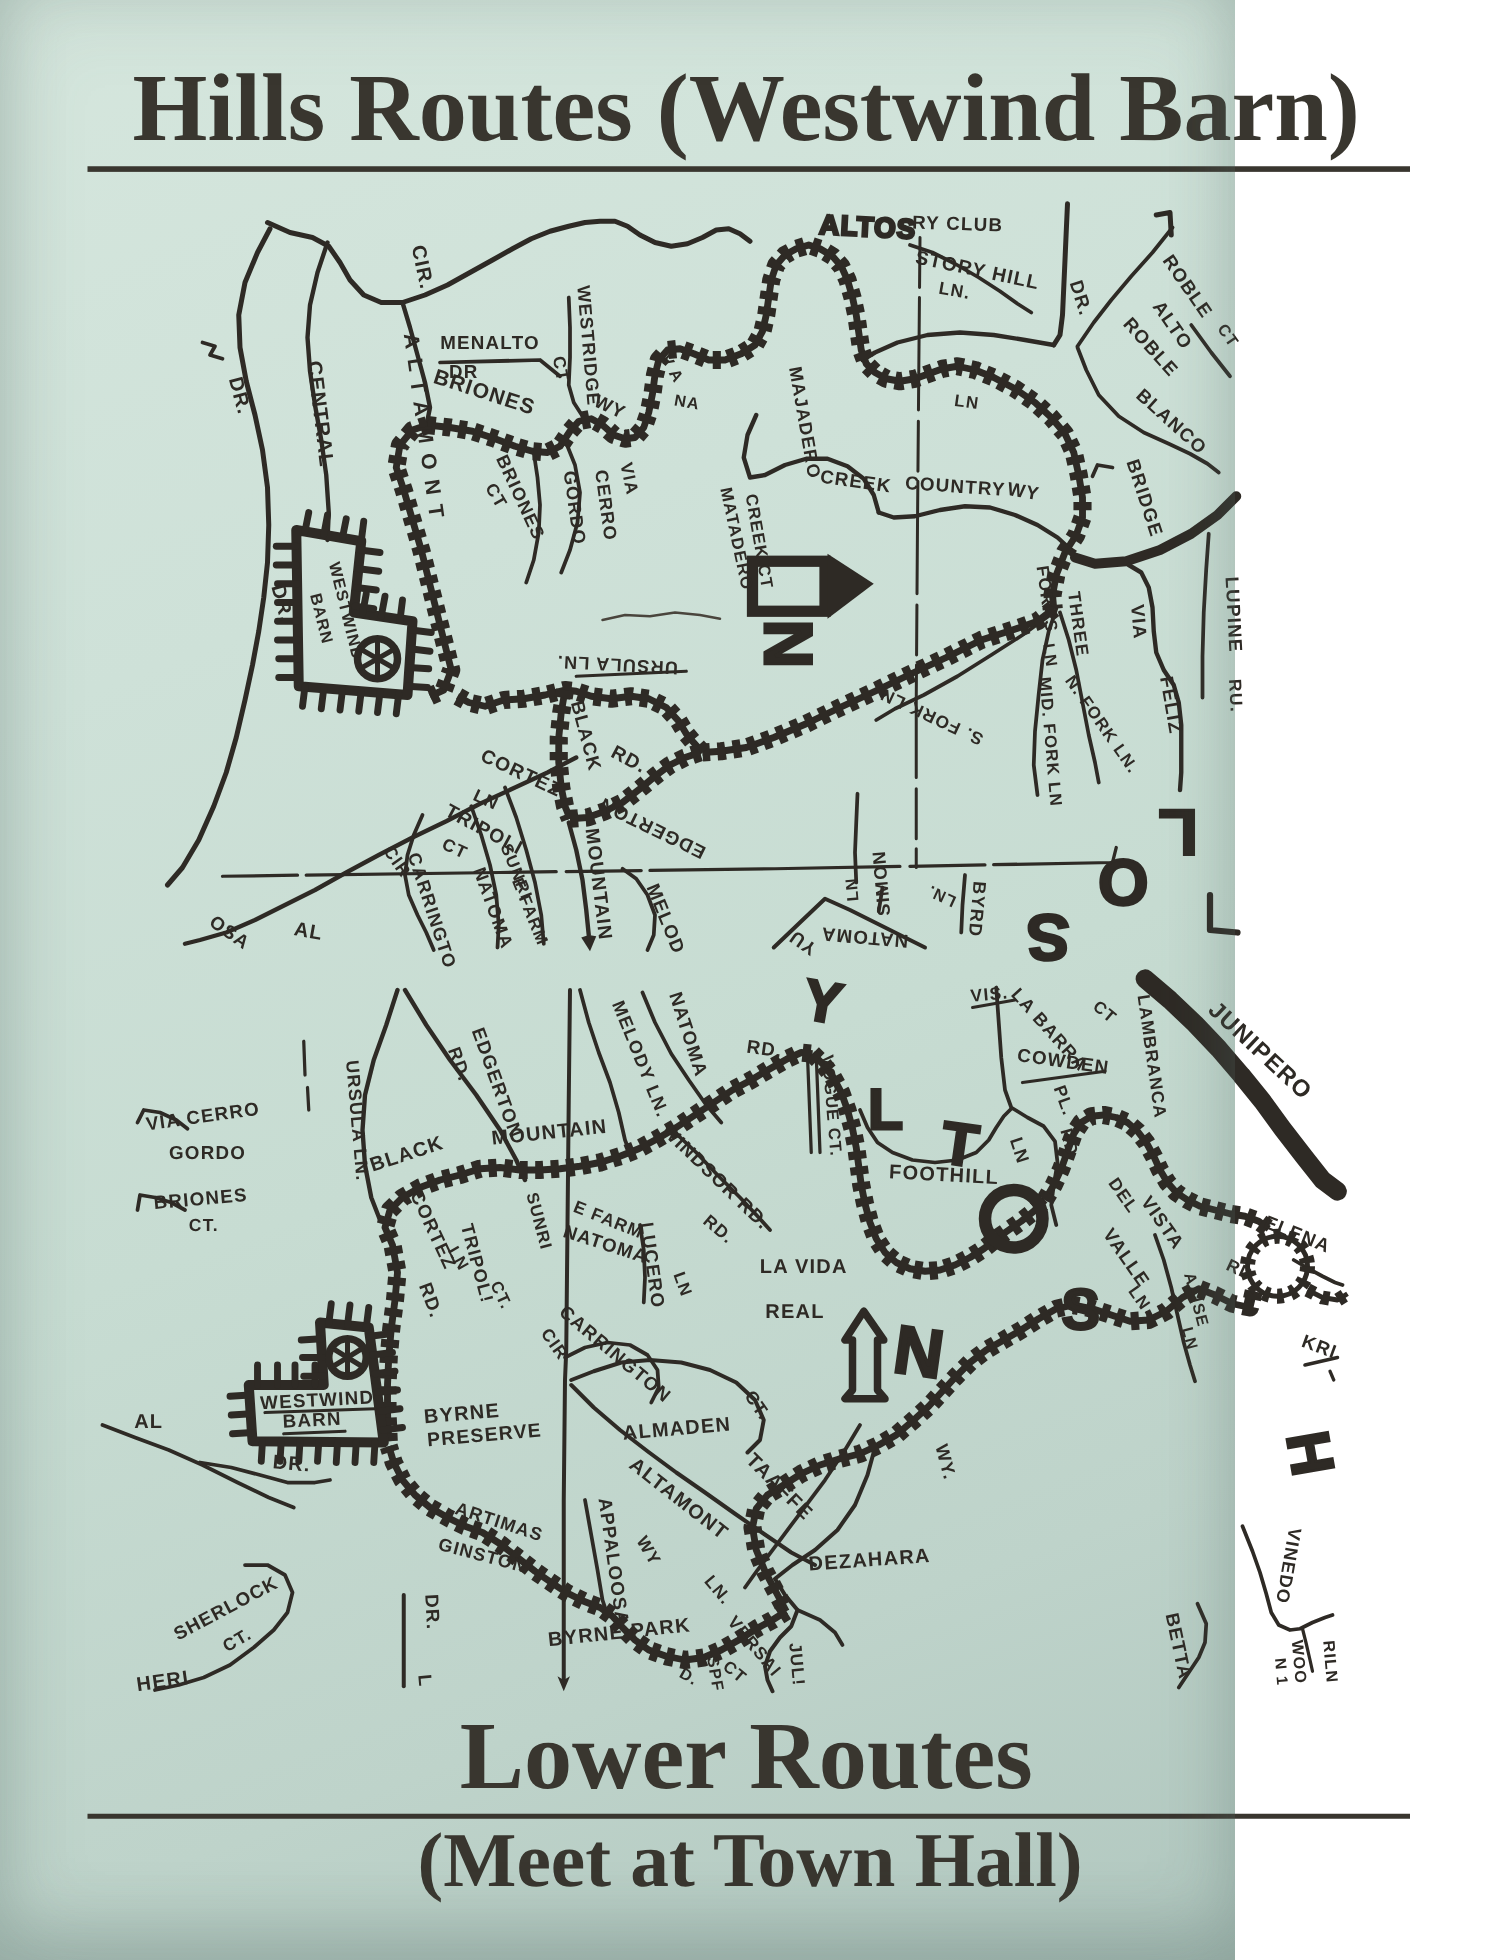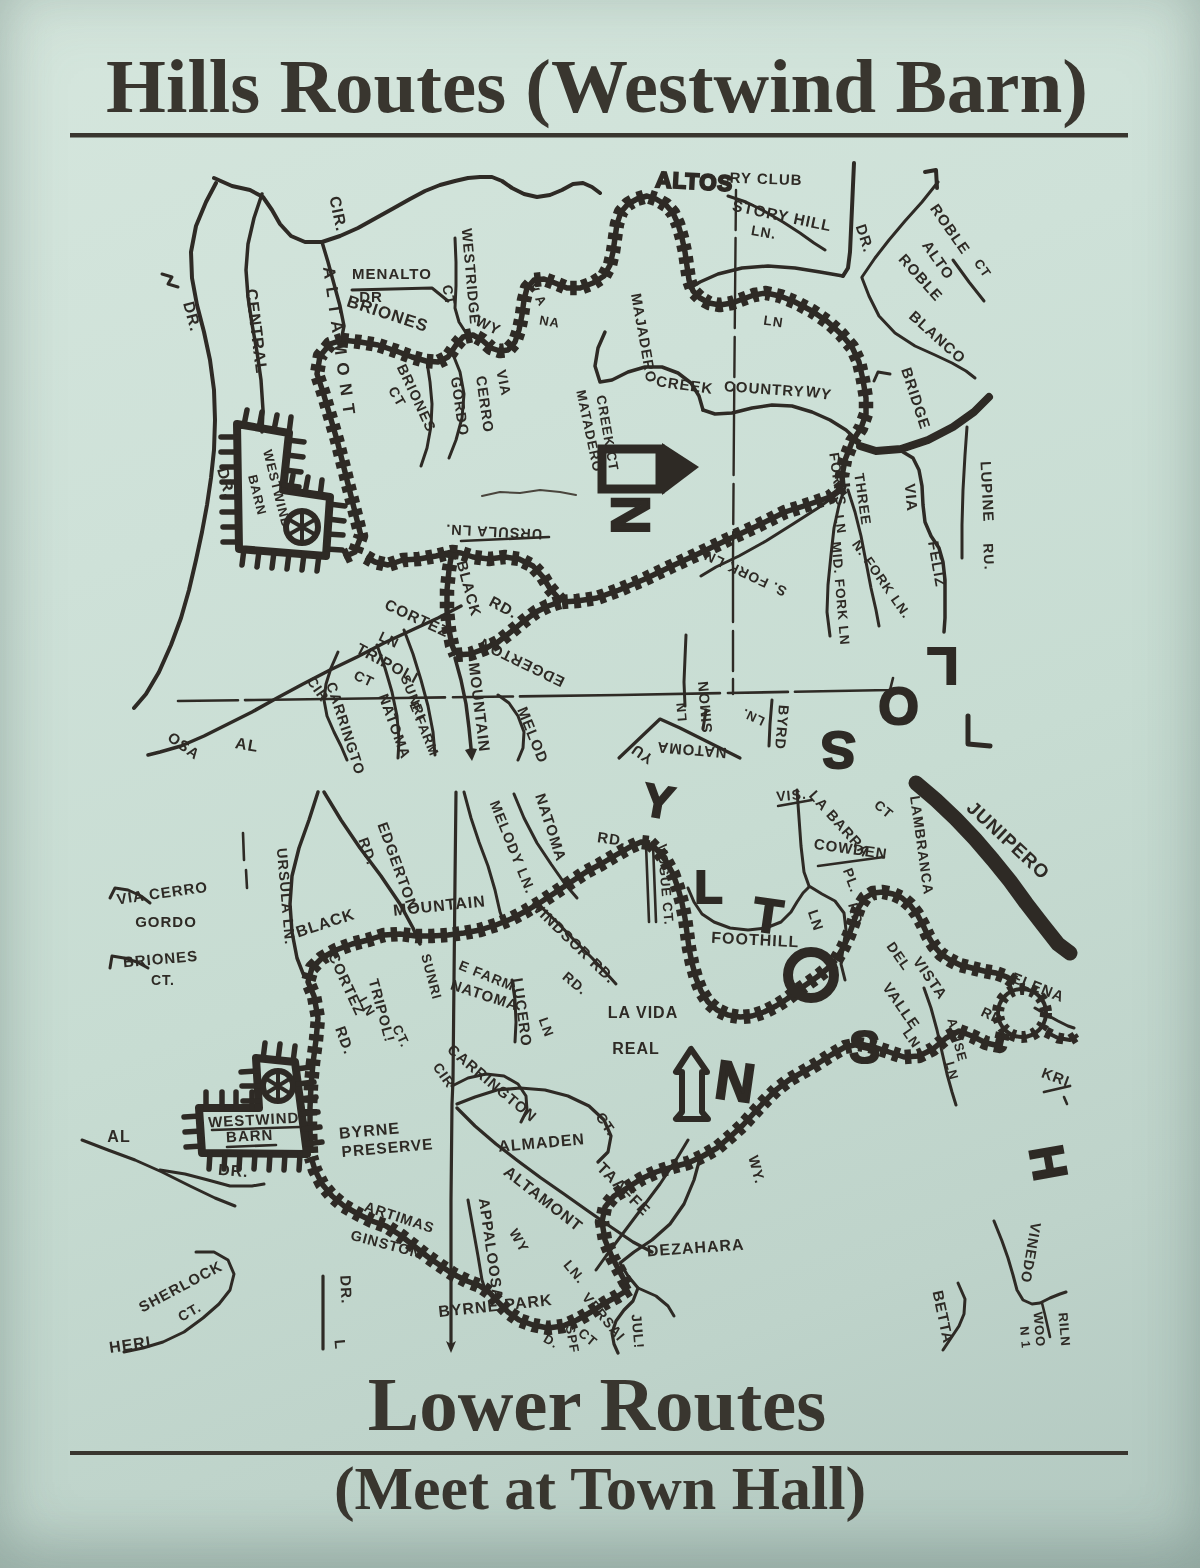--- a/index.html
+++ b/index.html
@@ -1,12 +1,12 @@
 <!DOCTYPE html>
-<html><head><meta charset="utf-8"><style>html,body{margin:0;padding:0;}#page{width:1200px;height:1568px;position:relative;background:linear-gradient(160deg,#d5e6dd 0%,#cee1d8 30%,#c7dcd2 55%,#bed3ca 80%,#b1c7bf 100%);}#page::after{content:"";position:absolute;inset:0;box-shadow:inset 0 0 70px rgba(96,118,112,0.20), inset 0 -26px 50px rgba(90,112,106,0.28);}</style></head><body>
+<html><head><meta charset="utf-8"><style>html,body{margin:0;padding:0;}#page{width:988px;height:1568px;position:relative;background:linear-gradient(160deg,#d5e6dd 0%,#cee1d8 30%,#c7dcd2 55%,#bed3ca 80%,#b1c7bf 100%);}#page::after{content:"";position:absolute;inset:0;box-shadow:inset 0 0 70px rgba(96,118,112,0.20), inset 0 -26px 50px rgba(90,112,106,0.28);}</style></head><body>
 <div id="page"><svg width="1200" height="1568" viewBox="0 0 1200 1568">
 <text transform="translate(597,112) rotate(0)" font-family="Liberation Serif, sans-serif" font-size="77" font-weight="700" letter-spacing="0" fill="#39362f" text-anchor="middle">Hills Routes (Westwind Barn)</text>
 
 <rect x="70" y="133" width="1058" height="4.5" fill="#39362f"></rect>
 
 <g id="topmap">
 <path d="M214,178 L232,186 L250,190 L263,197 L272,210 L280,224 L291,236 L305,242 L322,242 L340,236 L358,228 L376,218 L394,208 L410,199 L425,191 L440,185 L455,181 L468,178 L480,177 L492,177 L502,181 L512,188 L524,194 L537,197 L550,195 L562,190 L573,184 L583,183 L592,187 L600,193" fill="none" stroke="#2e2a25" stroke-width="4" stroke-linecap="round" stroke-linejoin="round"></path>
 
 <path d="M216,183 L206,202 L196,226 L191,252 L192,278 L197,305 L204,332 L210,360 L214,390 L215,420 L214,450 L211,478 L207,505 L202,532 L196,560 L189,590 L181,618 L171,645 L159,672 L146,694 L134,708" fill="none" stroke="#2e2a25" stroke-width="4" stroke-linecap="round" stroke-linejoin="round"></path>
 

